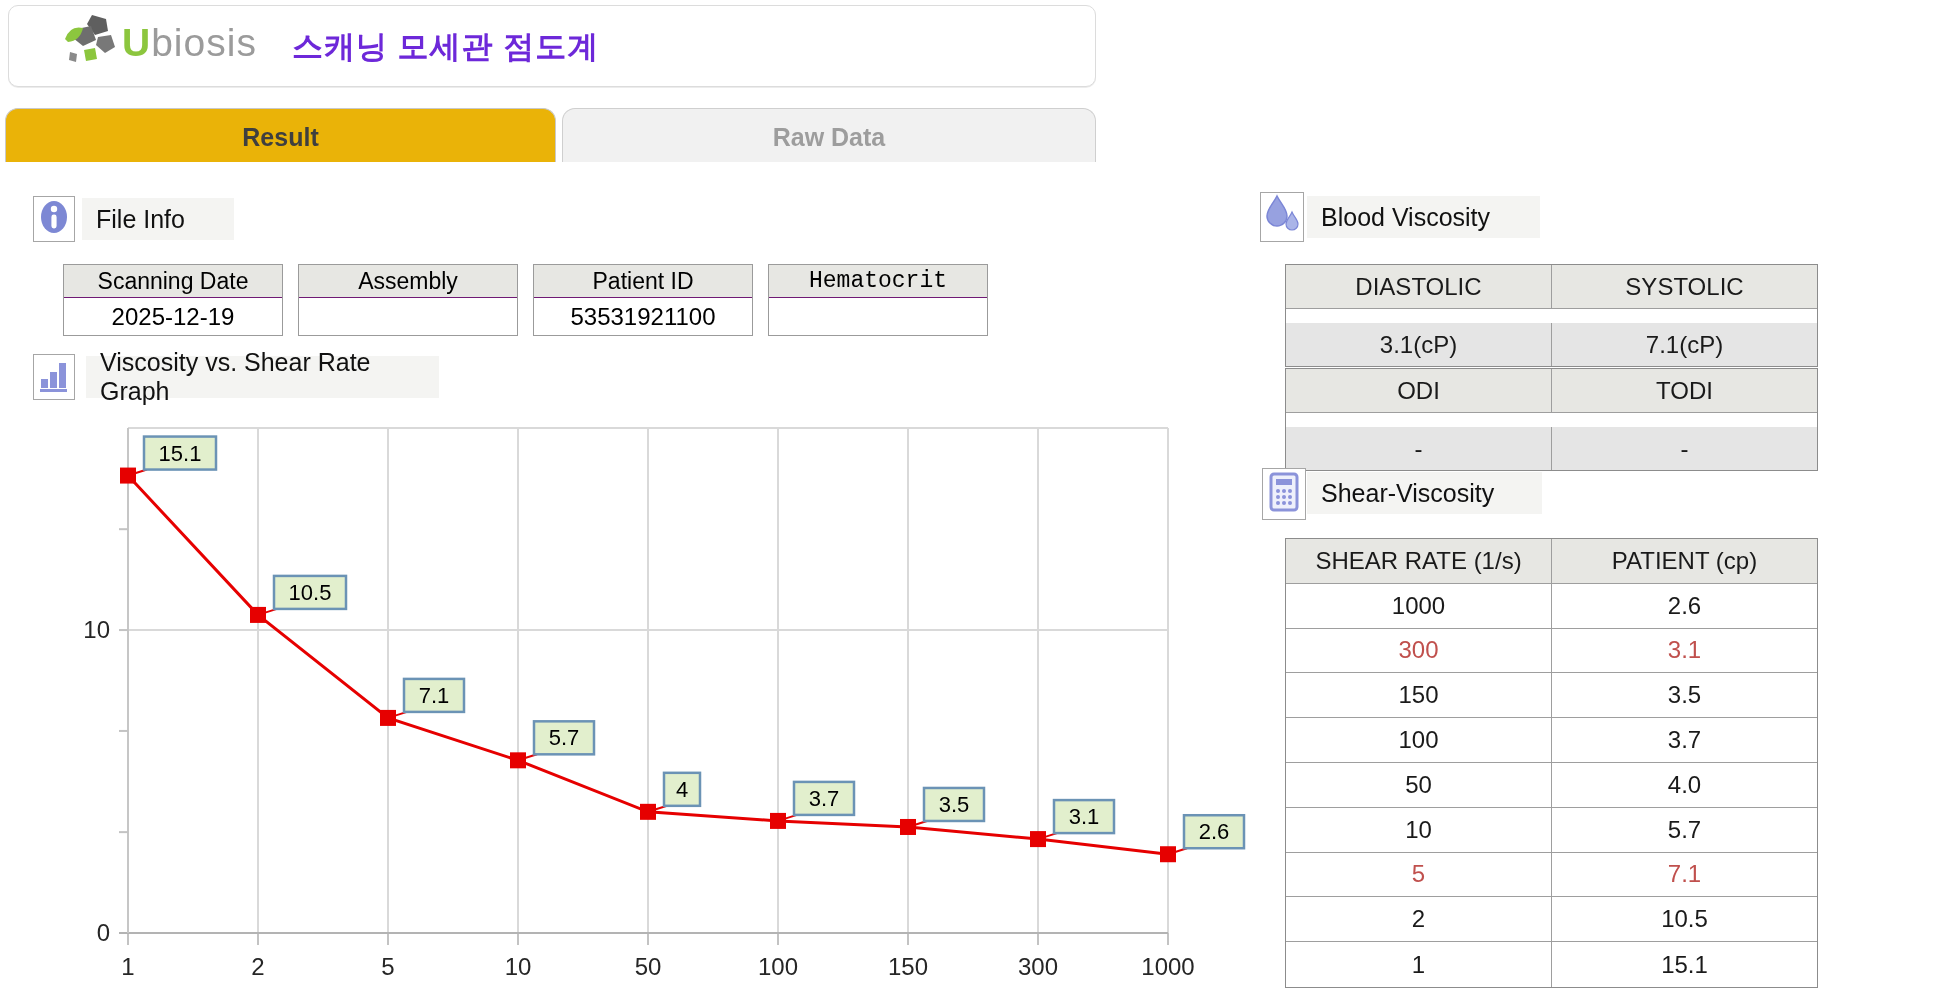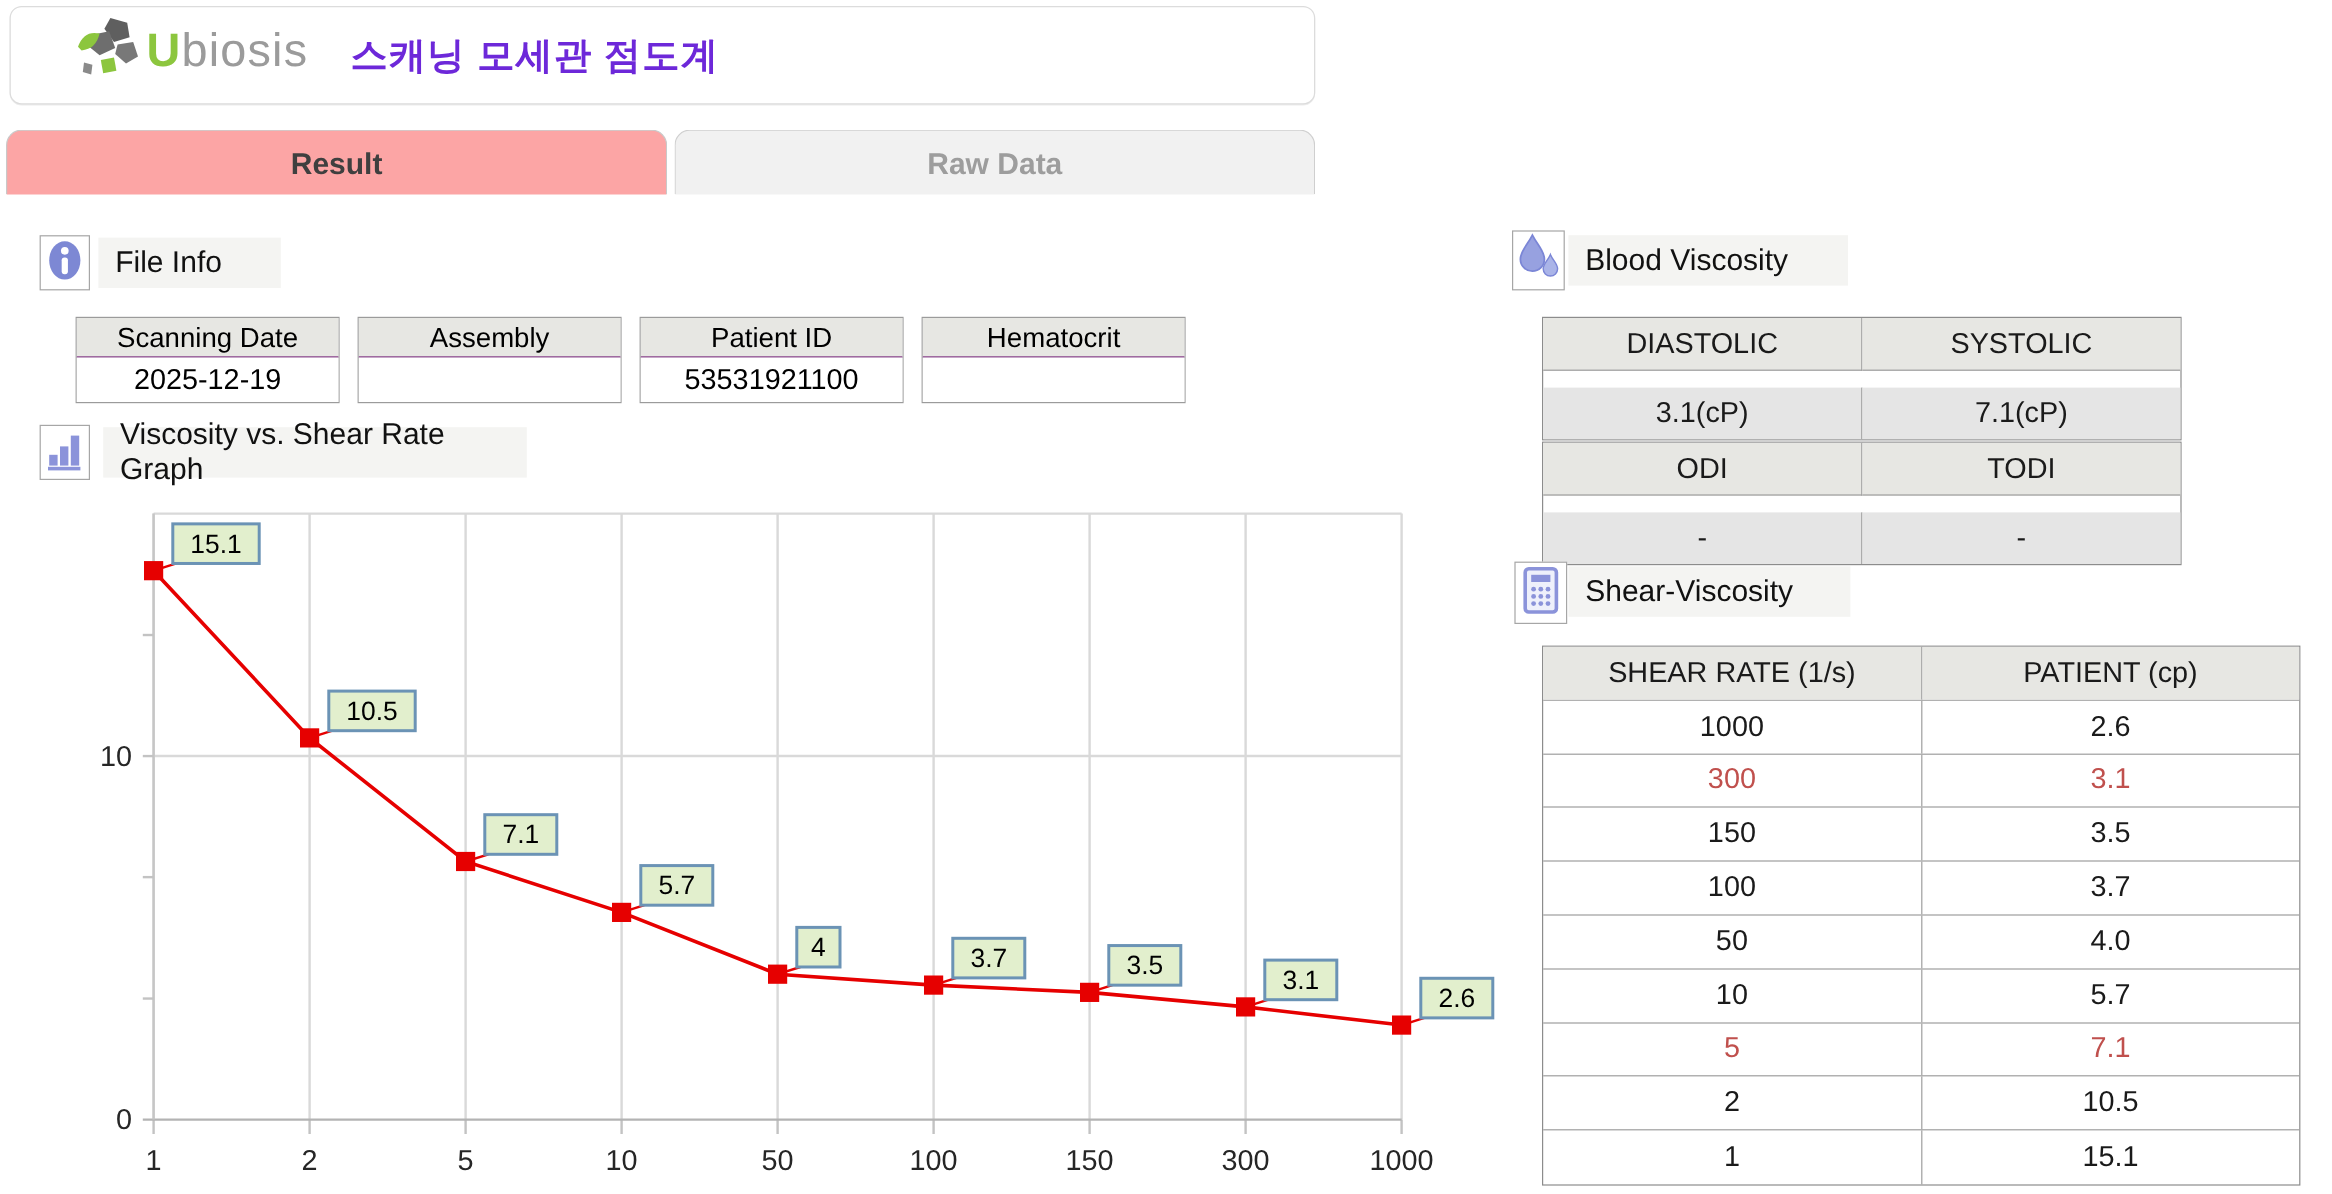--- a/index.html
+++ b/index.html
@@ -11,21 +11,21 @@
   .header-card{left:8px;top:5px;width:1086px;height:80px;background:#fff;
     border:1px solid #dcdcdc;border-radius:10px;box-shadow:0 1px 0 #ececec;}
   .logo-wrap{left:62px;top:14px;height:58px;display:flex;align-items:center;}
   .wordmark{font-size:39px;font-weight:500;letter-spacing:1px;color:#9b9b9b;margin-left:4px;}
   .wordmark .u{color:#8cc63e;font-weight:600;}
   .korean-title{left:292px;top:26px;font-size:31px;font-weight:bold;color:#6d28d9;letter-spacing:1px;}
 
   
   .tab{top:108px;height:54px;border-radius:13px 13px 0 0;text-align:center;
        line-height:56px;font-size:25px;font-weight:bold;box-sizing:border-box;cursor:pointer;}
-  .tab-result{left:5px;width:551px;background:#fca5a5;border:1px solid #c9c9c9;border-bottom:none;color:#3f3f3f;}
+  .tab-result{left:5px;width:551px;background:#eab308;border:1px solid #c9c9c9;border-bottom:none;color:#3f3f3f;}
   .tab-raw{left:562px;width:534px;background:#f1f1f1;border:1px solid #cfcfcf;border-bottom:none;color:#9d9d9d;}
 
   
   .icon-box{width:42px;height:46px;background:#fff;border:1px solid #a6a6a6;
     display:flex;align-items:center;justify-content:center;box-sizing:border-box;}
   .strip{background:#f4f4f2;font-size:25px;color:#111;display:flex;align-items:center;
     padding-left:14px;box-sizing:border-box;}
 
   
   .field-box{top:264px;width:220px;border:1px solid #9b9b9b;box-sizing:border-box;background:#fff;}
@@ -34,21 +34,21 @@
   .field-val{height:37px;text-align:center;font-size:24px;line-height:37px;color:#000;background:#fff;}
 
   
   .mini-table{left:1285px;width:533px;border:1px solid #8c8c8c;box-sizing:border-box;background:#fff;}
   .mini-row{display:flex;}
   .mini-cell{flex:1;text-align:center;font-size:24px;box-sizing:border-box;}
   .mini-cell:first-child{border-right:1px solid #9e9e9e;}
   .mini-head .mini-cell{background:#e7e7e3;height:44px;line-height:44px;border-bottom:1px solid #9e9e9e;}
   .mini-body .mini-cell{height:43px;line-height:43px;background:#e5e5e5;margin-top:14px;}
 
-  .sv-table{left:1285px;top:538px;width:632px;height:450px;border:1px solid #8c8c8c;
+  .sv-table{left:1285px;top:538px;width:533px;height:450px;border:1px solid #8c8c8c;
     box-sizing:border-box;display:grid;grid-template-rows:repeat(10,1fr);background:#fff;}
   .sv-row{display:flex;border-bottom:1px solid #9e9e9e;}
   .sv-row:last-child{border-bottom:none;}
   .sv-row div{flex:1;display:flex;align-items:center;justify-content:center;font-size:24px;box-sizing:border-box;}
   .sv-row div:first-child{border-right:1px solid #9e9e9e;}
   .sv-head div{background:#e7e7e3;font-size:24px;}
   .sv-row.red div{color:#c0504d;}
 
   svg text{font-family:"Liberation Sans", sans-serif;}
 </style>
@@ -92,21 +92,21 @@
   <div class="field-val">2025-12-19</div>
 </div>
 <div class="abs field-box" style="left:298px;">
   <div class="field-head">Assembly</div>
   <div class="field-val"></div>
 </div>
 <div class="abs field-box" style="left:533px;">
   <div class="field-head">Patient ID</div>
   <div class="field-val">53531921100</div>
 </div>
-<div class="abs field-box" style="left:768px;">
+<div class="abs field-box" style="left:768px;font-family:Liberation Mono, monospace;">
   <div class="field-head">Hematocrit</div>
   <div class="field-val"></div>
 </div>
 
 <div class="abs icon-box" style="left:33px;top:354px;">
   <span>
     <svg width="34" height="40" viewBox="0 0 34 40">
       <rect x="4" y="24" width="7" height="9" fill="#8b93da"></rect>
       <rect x="13" y="17" width="7" height="16" fill="#8b93da"></rect>
       <rect x="22" y="8" width="7" height="25" fill="#8b93da"></rect>

